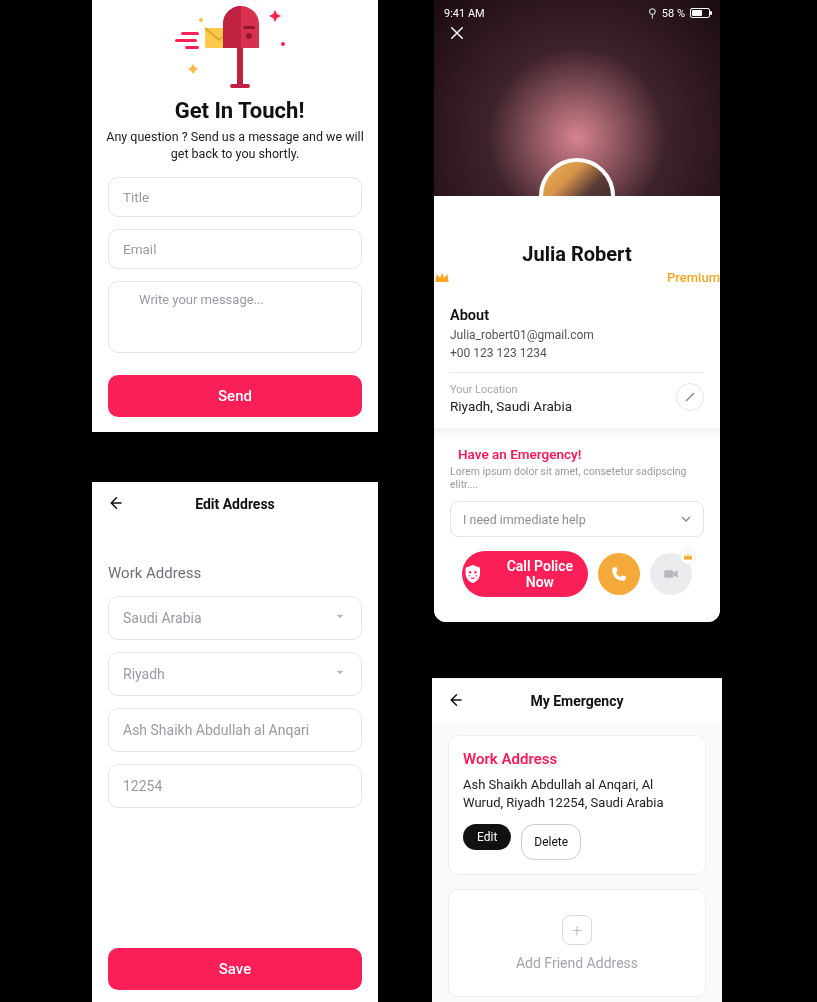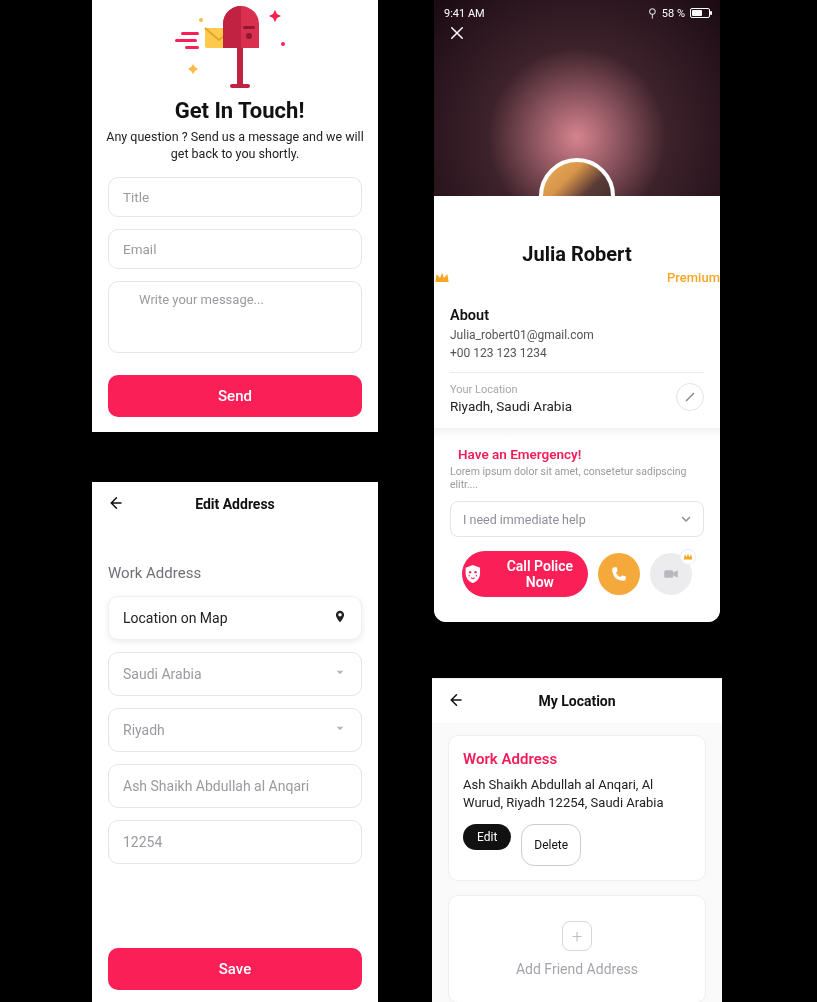--- a/index.html
+++ b/index.html
@@ -149,21 +149,21 @@
     margin:12px 16px 0; background:#fff; border:1px solid #eeeeef; border-radius:10px; padding:14px;
   }
   .s4-ctitle { font-size:15px; font-weight:600; color:#f41d59;}
   .s4-addr { font-size:13px; color:#222; line-height:1.4; margin-top:8px;}
   .s4-btnrow { display:flex; gap:10px; margin-top:12px;}
   .s4-edit {
     height:26px; padding:0 14px; border-radius:13px; background:#111; color:#fff; border:none;
     font-size:12px; cursor:pointer;
   }
   .s4-del {
-    height:42px; padding:0 12px; border-radius:13px; background:#fff; color:#111; border:1px solid #ccc;
+    height:36px; padding:0 12px; border-radius:13px; background:#fff; color:#111; border:1px solid #ccc;
     font-size:12px; cursor:pointer;
   }
   .s4-addcard {
     margin:14px 16px 0; height:108px; background:#fff; border:1px solid #eeeeef; border-radius:10px;
     display:flex; flex-direction:column; align-items:center; justify-content:center; gap:10px; cursor:pointer;
   }
   .s4-plus {
     width:30px; height:30px; border:1px solid #d8d8de; border-radius:8px;
     display:flex; align-items:center; justify-content:center; color:#bdbdc5; font-size:18px; font-weight:300;
   }
@@ -304,28 +304,20 @@
     <div class="s3-back">
       <svg viewBox="0 0 24 24" fill="none" stroke="#111" stroke-width="2" stroke-linecap="round">
           <path d="M14 5 L7 12 L14 19 M7 12 H20"></path>
         </svg>
     </div>
     <div class="s3-htitle">Edit Address</div>
   </div>
   <div class="s3-body">
     <div class="s3-label">Work Address</div>
 
-    <div class="s3-field shadow">
-      <span>Location on Map</span>
-      <span class="right-ico">
-        <svg viewBox="0 0 24 24">
-            <path d="M12 2 C8 2 5 5 5 9 C5 14 12 22 12 22 C12 22 19 14 19 9 C19 5 16 2 12 2 Z M12 12 A3 3 0 1 1 12 6 A3 3 0 0 1 12 12 Z"></path>
-          </svg>
-      </span>
-    </div>
 
     <div class="s3-field muted">
       <span>Saudi Arabia</span>
       <span class="right-ico">
         <svg viewBox="0 0 24 24">
             <path d="M6 9 L12 15 L18 9 Z"></path>
           </svg>
       </span>
     </div>
 
@@ -349,21 +341,21 @@
   <button class="s3-save">Save</button>
 </div>
 
 <div class="screen4">
   <div class="s4-header">
     <div class="s4-back">
       <svg viewBox="0 0 24 24" fill="none" stroke="#111" stroke-width="2" stroke-linecap="round">
           <path d="M14 5 L7 12 L14 19 M7 12 H20"></path>
         </svg>
     </div>
-    <div class="s4-htitle">My Location</div>
+    <div class="s4-htitle">My Emergency</div>
   </div>
 
   <div class="s4-card">
     <div class="s4-ctitle">Work Address</div>
     <div class="s4-addr">Ash Shaikh Abdullah al Anqari, Al Wurud, Riyadh 12254, Saudi Arabia</div>
     <div class="s4-btnrow">
       <button class="s4-edit">Edit</button>
       <button class="s4-del">Delete</button>
     </div>
   </div>

